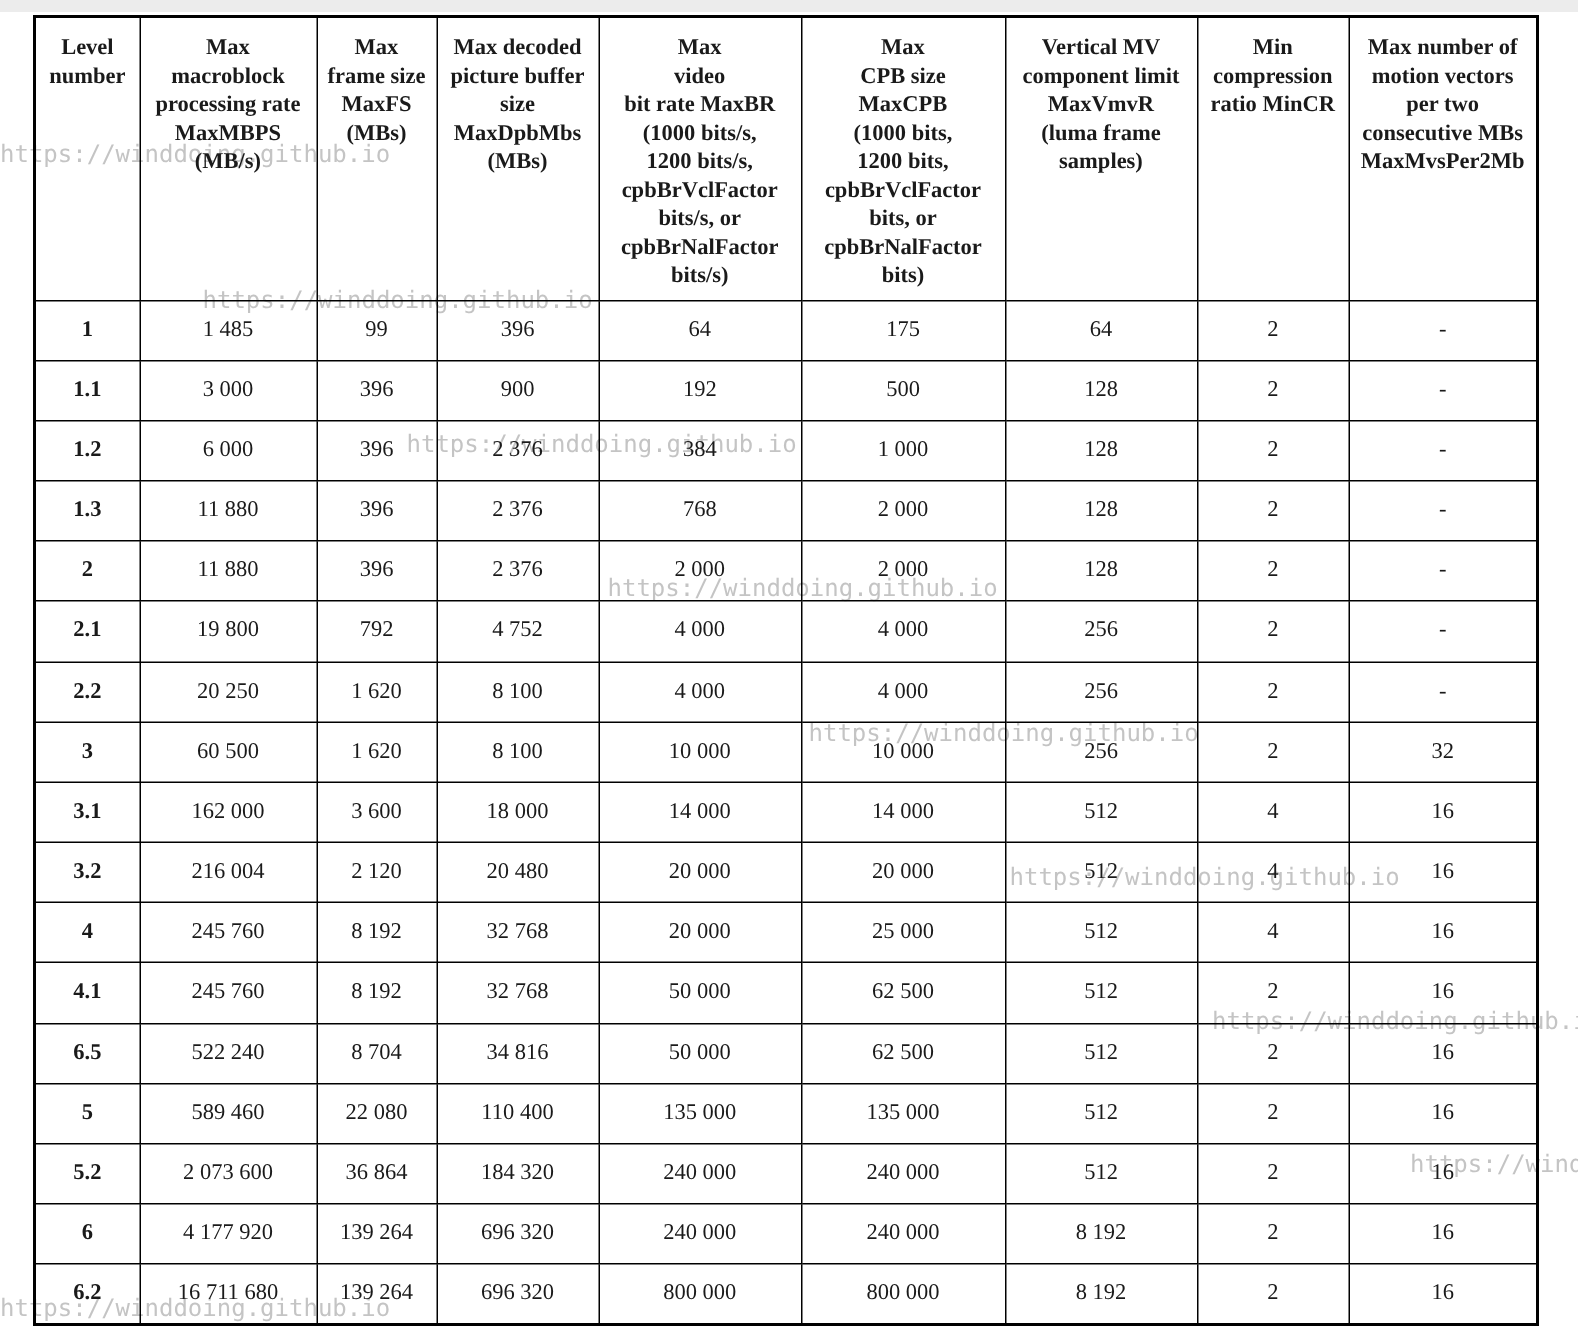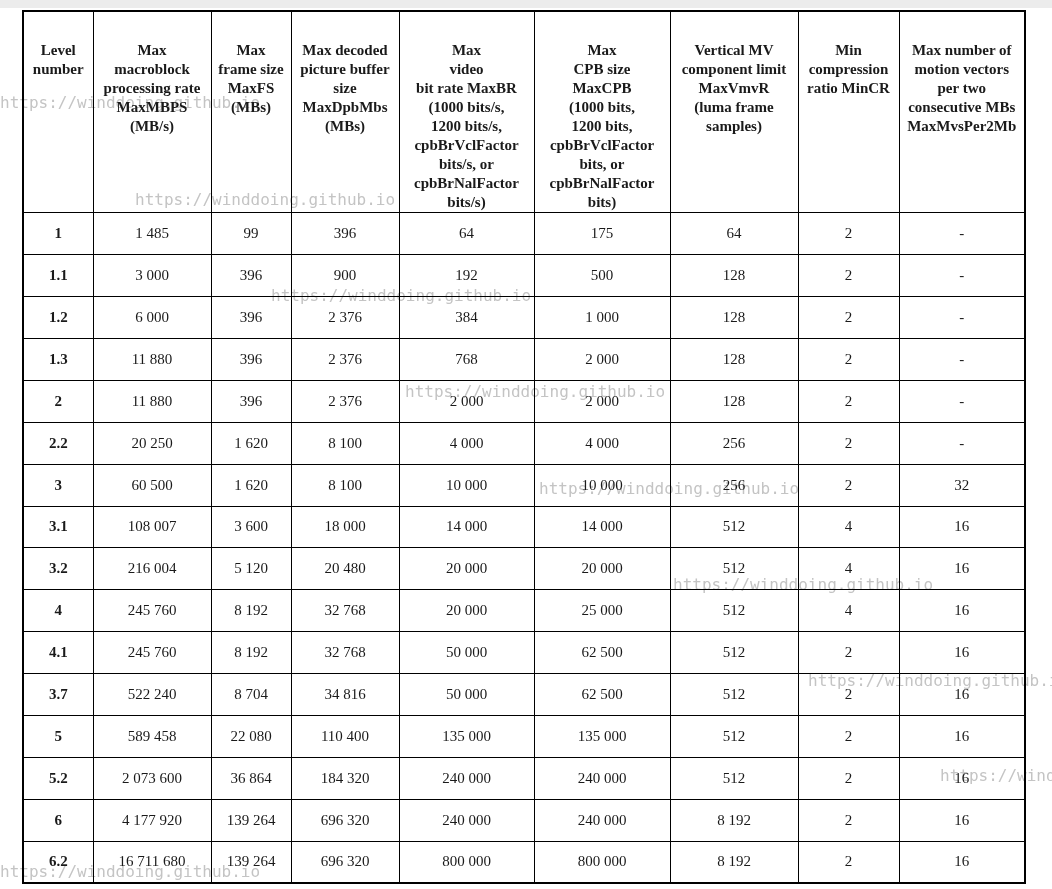--- a/index.html
+++ b/index.html
@@ -39,21 +39,21 @@
     text-align: center;
     padding: 0 2px;
     color: #1a1a1a;
     overflow: hidden;
   }
   table.limits th {
     font-weight: bold;
     font-size: 15px;
     line-height: 1.27;
     vertical-align: top;
-    padding-top: 29px;
+    padding-top: 11px;
     white-space: pre-line;
   }
   table.limits thead tr { height: 189px; }
   table.limits tbody tr { height: 34px; }
   table.limits td {
     font-size: 15px;
     vertical-align: middle;
     font-weight: normal;
   }
   table.limits td.level { font-weight: bold; }
@@ -189,20 +189,31 @@
           <td>11 880</td>
           <td>396</td>
           <td>2 376</td>
           <td>2 000</td>
           <td>2 000</td>
           <td>128</td>
           <td>2</td>
           <td>-</td>
         </tr>
         <tr>
+          <td class="level">2.1</td>
+          <td>19 800</td>
+          <td>792</td>
+          <td>4 752</td>
+          <td>4 000</td>
+          <td>4 000</td>
+          <td>256</td>
+          <td>2</td>
+          <td>-</td>
+        </tr>
+        <tr>
           <td class="level">2.2</td>
           <td>20 250</td>
           <td>1 620</td>
           <td>8 100</td>
           <td>4 000</td>
           <td>4 000</td>
           <td>256</td>
           <td>2</td>
           <td>-</td>
         </tr>
@@ -212,33 +223,33 @@
           <td>1 620</td>
           <td>8 100</td>
           <td>10 000</td>
           <td>10 000</td>
           <td>256</td>
           <td>2</td>
           <td>32</td>
         </tr>
         <tr>
           <td class="level">3.1</td>
-          <td>108 007</td>
+          <td>162 000</td>
           <td>3 600</td>
           <td>18 000</td>
           <td>14 000</td>
           <td>14 000</td>
           <td>512</td>
           <td>4</td>
           <td>16</td>
         </tr>
         <tr>
           <td class="level">3.2</td>
           <td>216 004</td>
-          <td>5 120</td>
+          <td>2 120</td>
           <td>20 480</td>
           <td>20 000</td>
           <td>20 000</td>
           <td>512</td>
           <td>4</td>
           <td>16</td>
         </tr>
         <tr>
           <td class="level">4</td>
           <td>245 760</td>
@@ -255,33 +266,33 @@
           <td>245 760</td>
           <td>8 192</td>
           <td>32 768</td>
           <td>50 000</td>
           <td>62 500</td>
           <td>512</td>
           <td>2</td>
           <td>16</td>
         </tr>
         <tr>
-          <td class="level">3.7</td>
+          <td class="level">6.5</td>
           <td>522 240</td>
           <td>8 704</td>
           <td>34 816</td>
           <td>50 000</td>
           <td>62 500</td>
           <td>512</td>
           <td>2</td>
           <td>16</td>
         </tr>
         <tr>
           <td class="level">5</td>
-          <td>589 458</td>
+          <td>589 460</td>
           <td>22 080</td>
           <td>110 400</td>
           <td>135 000</td>
           <td>135 000</td>
           <td>512</td>
           <td>2</td>
           <td>16</td>
         </tr>
         <tr>
           <td class="level">5.2</td>

